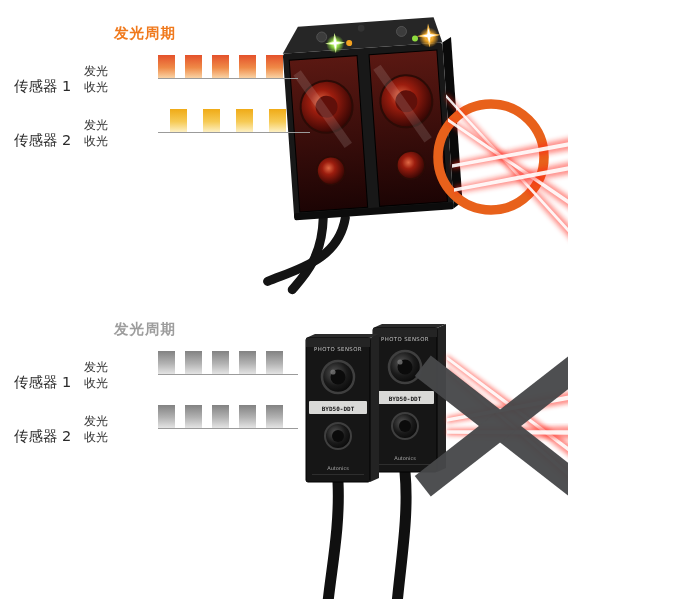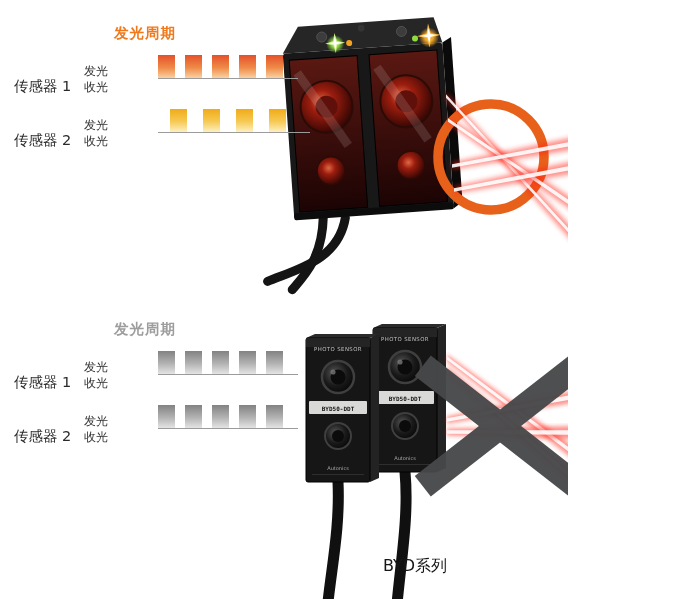--- a/index.html
+++ b/index.html
@@ -291,15 +291,14 @@
             </div>
         </div>
         <div class="sigline recv">
           <span class="io">收光</span>
           <div class="recv-spacer"></div>
         </div>
       </div>
     </div>
   </div>
 
-  <div class="series series-bottom">BYD系列</div>
 
 </div>
 
 </body></html>

